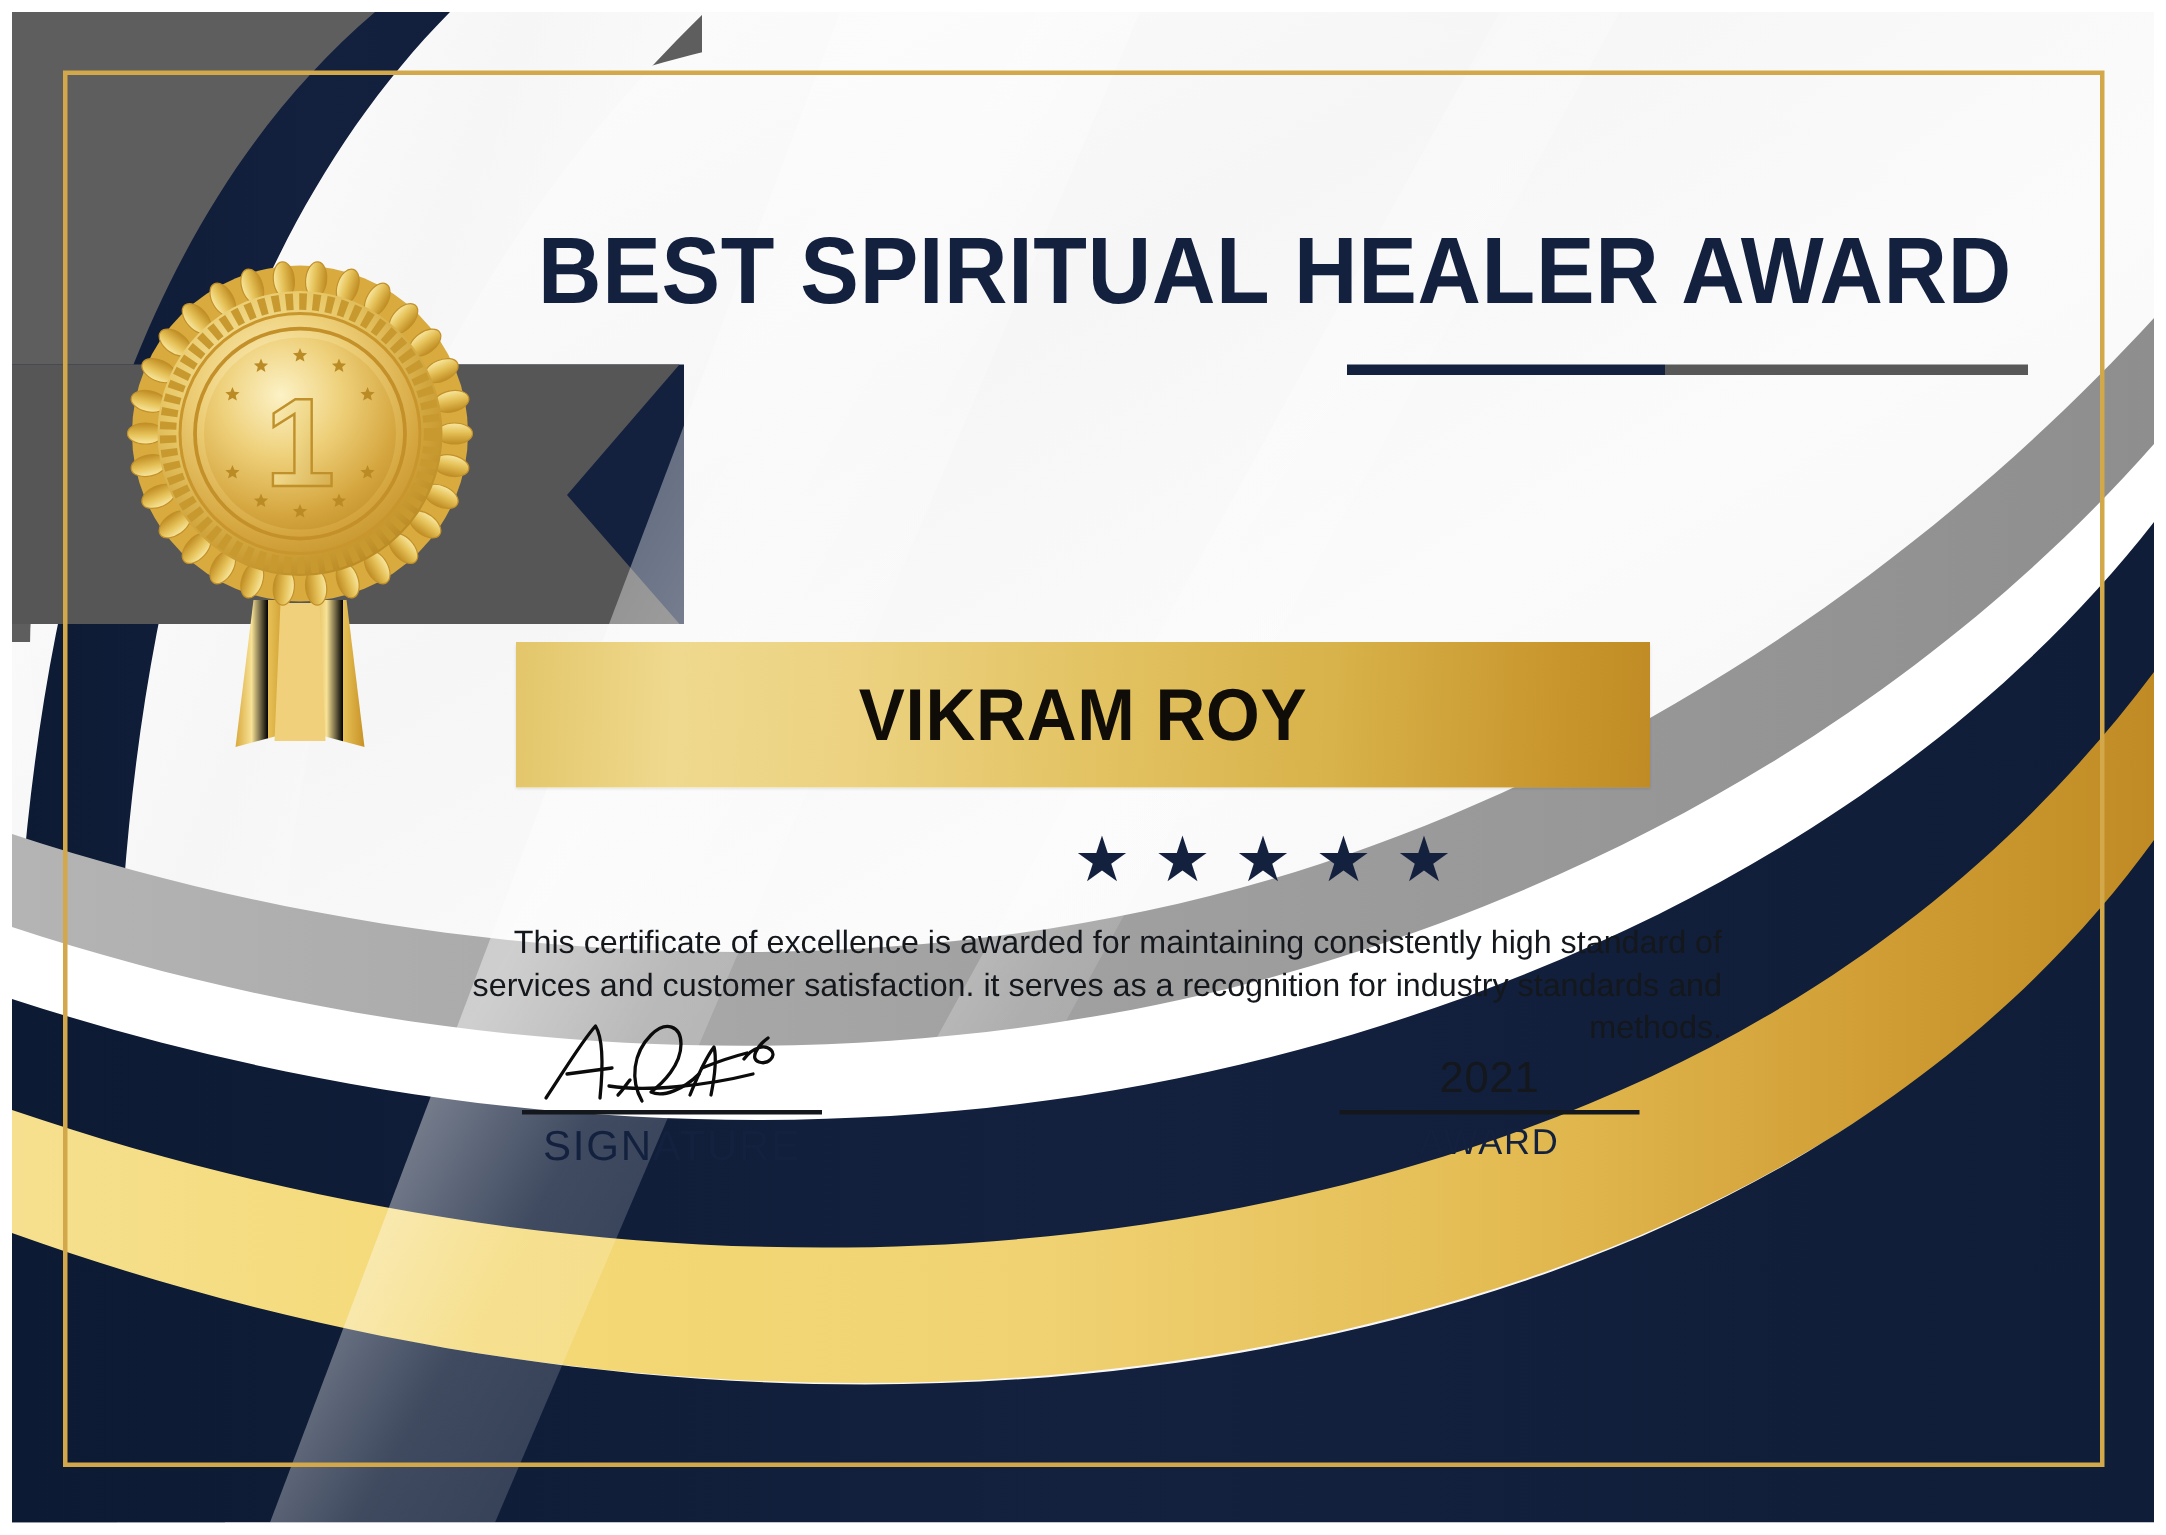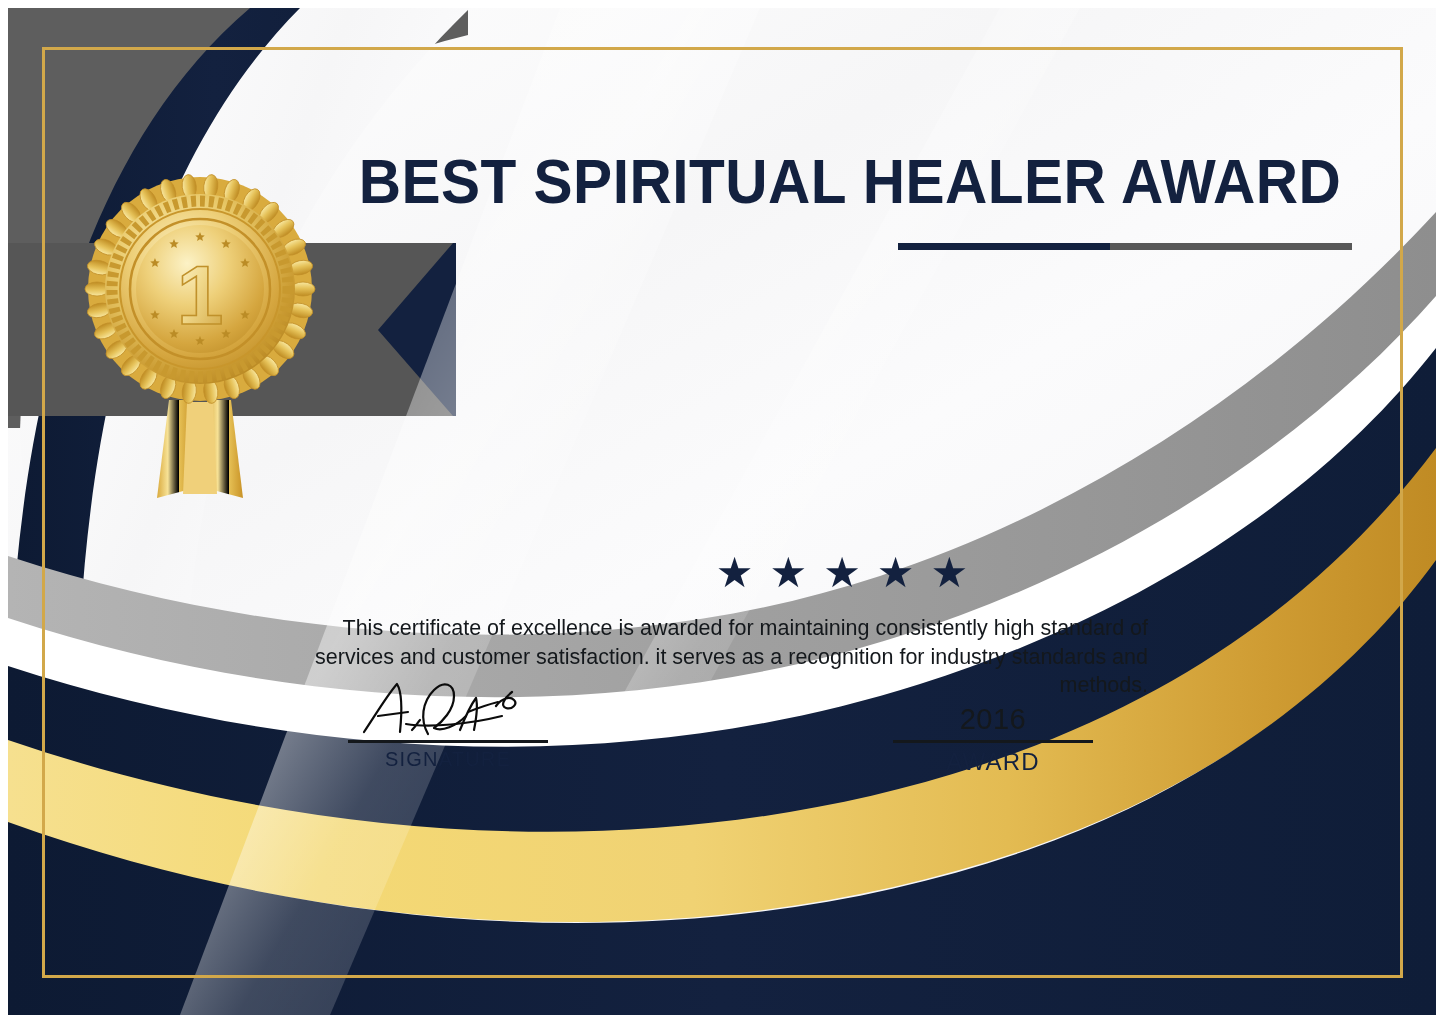--- a/index.html
+++ b/index.html
@@ -157,21 +157,21 @@
     background: #14181c;
   }
   .sig-label {
     position: absolute;
     left: 348px;
     top: 748px;
     width: 200px;
     text-align: center;
     font-family: "Liberation Sans", sans-serif;
     font-weight: 400;
-    font-size: 20px;
+    font-size: 28px;
     letter-spacing: 1.2px;
     color: #13213f;
   }
 
   .year-value {
     position: absolute;
     left: 893px;
     top: 703px;
     width: 200px;
     text-align: center;
@@ -393,20 +393,23 @@
     </svg>
 
     <div class="title">BEST SPIRITUAL HEALER AWARD</div>
 
     <div class="title-rule">
       <div class="seg-navy"></div>
       <div class="seg-gray"></div>
     </div>
 
 
+    <div class="name-banner">
+      <span class="name-text">VIKRAM ROY</span>
+    </div>
 
     <div class="stars"><span>★</span><span>★</span><span>★</span><span>★</span><span>★</span></div>
 
     <div class="body-text">This certificate of excellence is awarded for maintaining consistently high standard of services and customer satisfaction. it serves as a recognition for industry standards and methods.</div>
 
     <svg class="sig-mark" viewBox="0 0 200 62" xmlns="http://www.w3.org/2000/svg">
       <g fill="none" stroke="#0b0b0b" stroke-width="2.2" stroke-linecap="round" stroke-linejoin="round">
         <path d="M 14,56 C 26,38 38,18 47,8 C 52,16 52,36 50,56"></path>
         <path d="M 28,40 L 58,36"></path>
         <path d="M 62,54 C 66,50 68,46 70,44"></path>
@@ -414,18 +417,18 @@
                  C 92,56 106,50 116,40"></path>
         <path d="M 110,54 C 114,44 120,30 126,22 C 128,30 126,44 124,54"></path>
         <path d="M 118,36 C 128,32 140,28 148,26"></path>
         <path d="M 146,30 C 152,22 160,20 164,24 C 168,28 162,34 156,32 C 150,30 154,22 162,16"></path>
         <path d="M 56,48 C 80,52 120,48 152,40"></path>
       </g>
     </svg>
     <div class="sig-line"></div>
     <div class="sig-label">SIGNATURE</div>
 
-    <div class="year-value">2016</div>
+    <div class="year-value">2021</div>
     <div class="year-line"></div>
     <div class="year-label">AWARD</div>
 
   </div>
 </div>
 
 </body></html>

